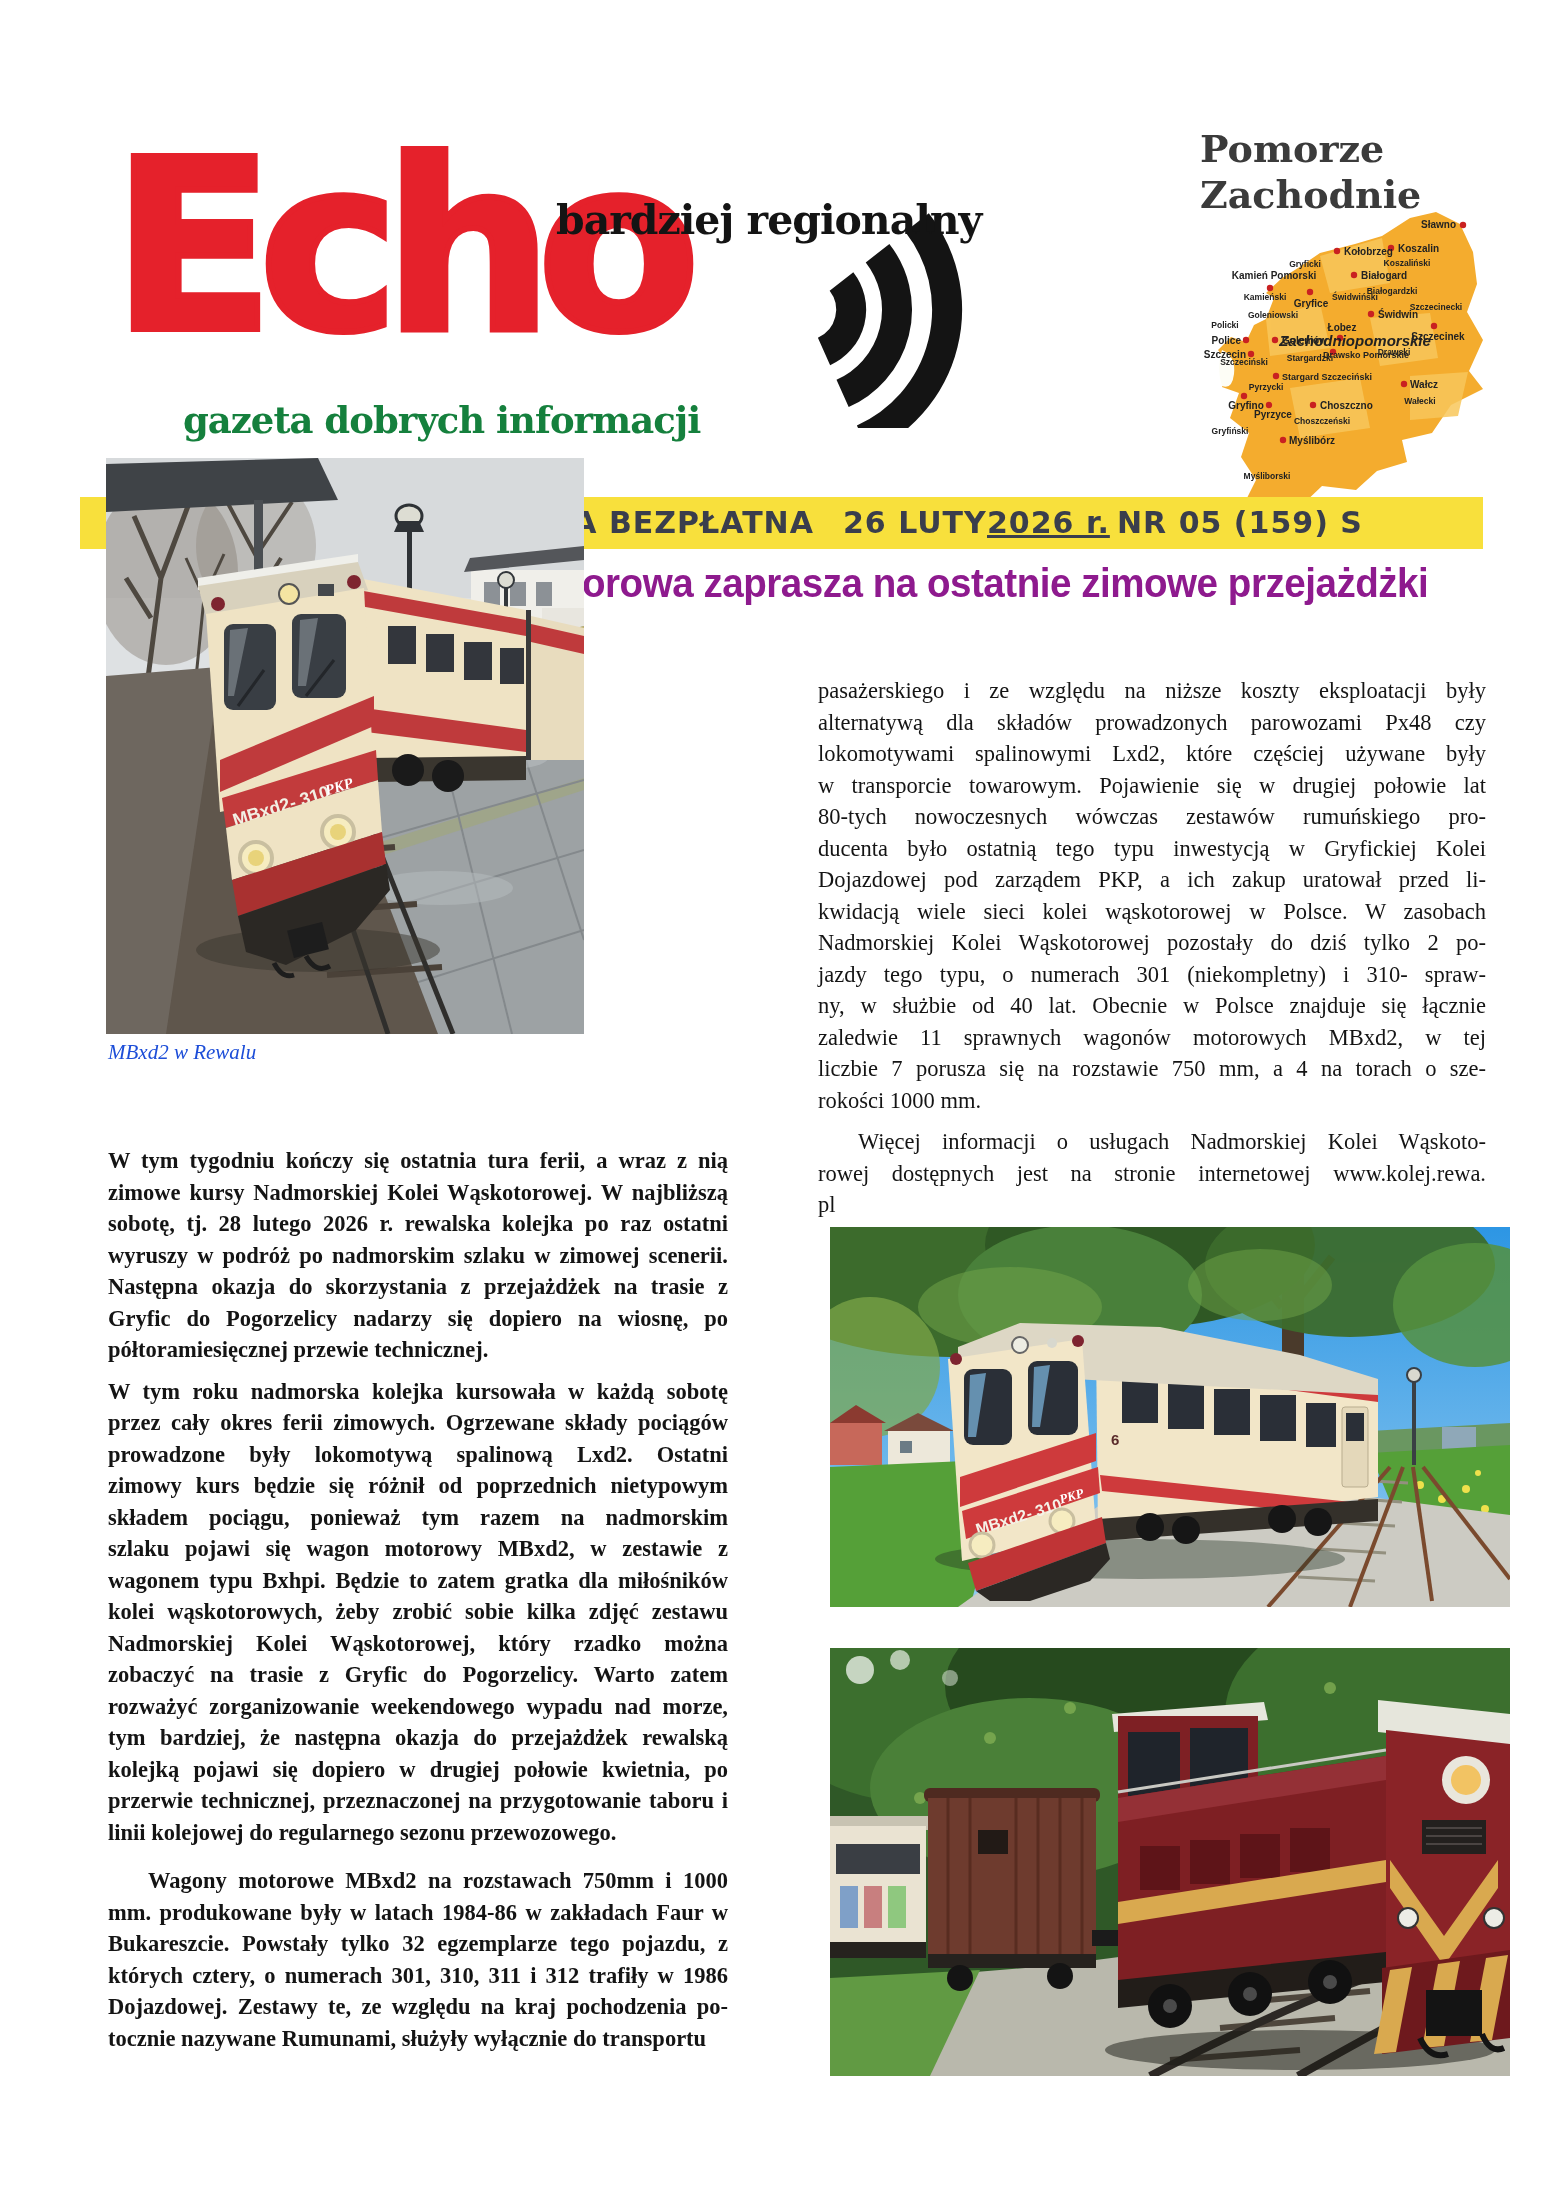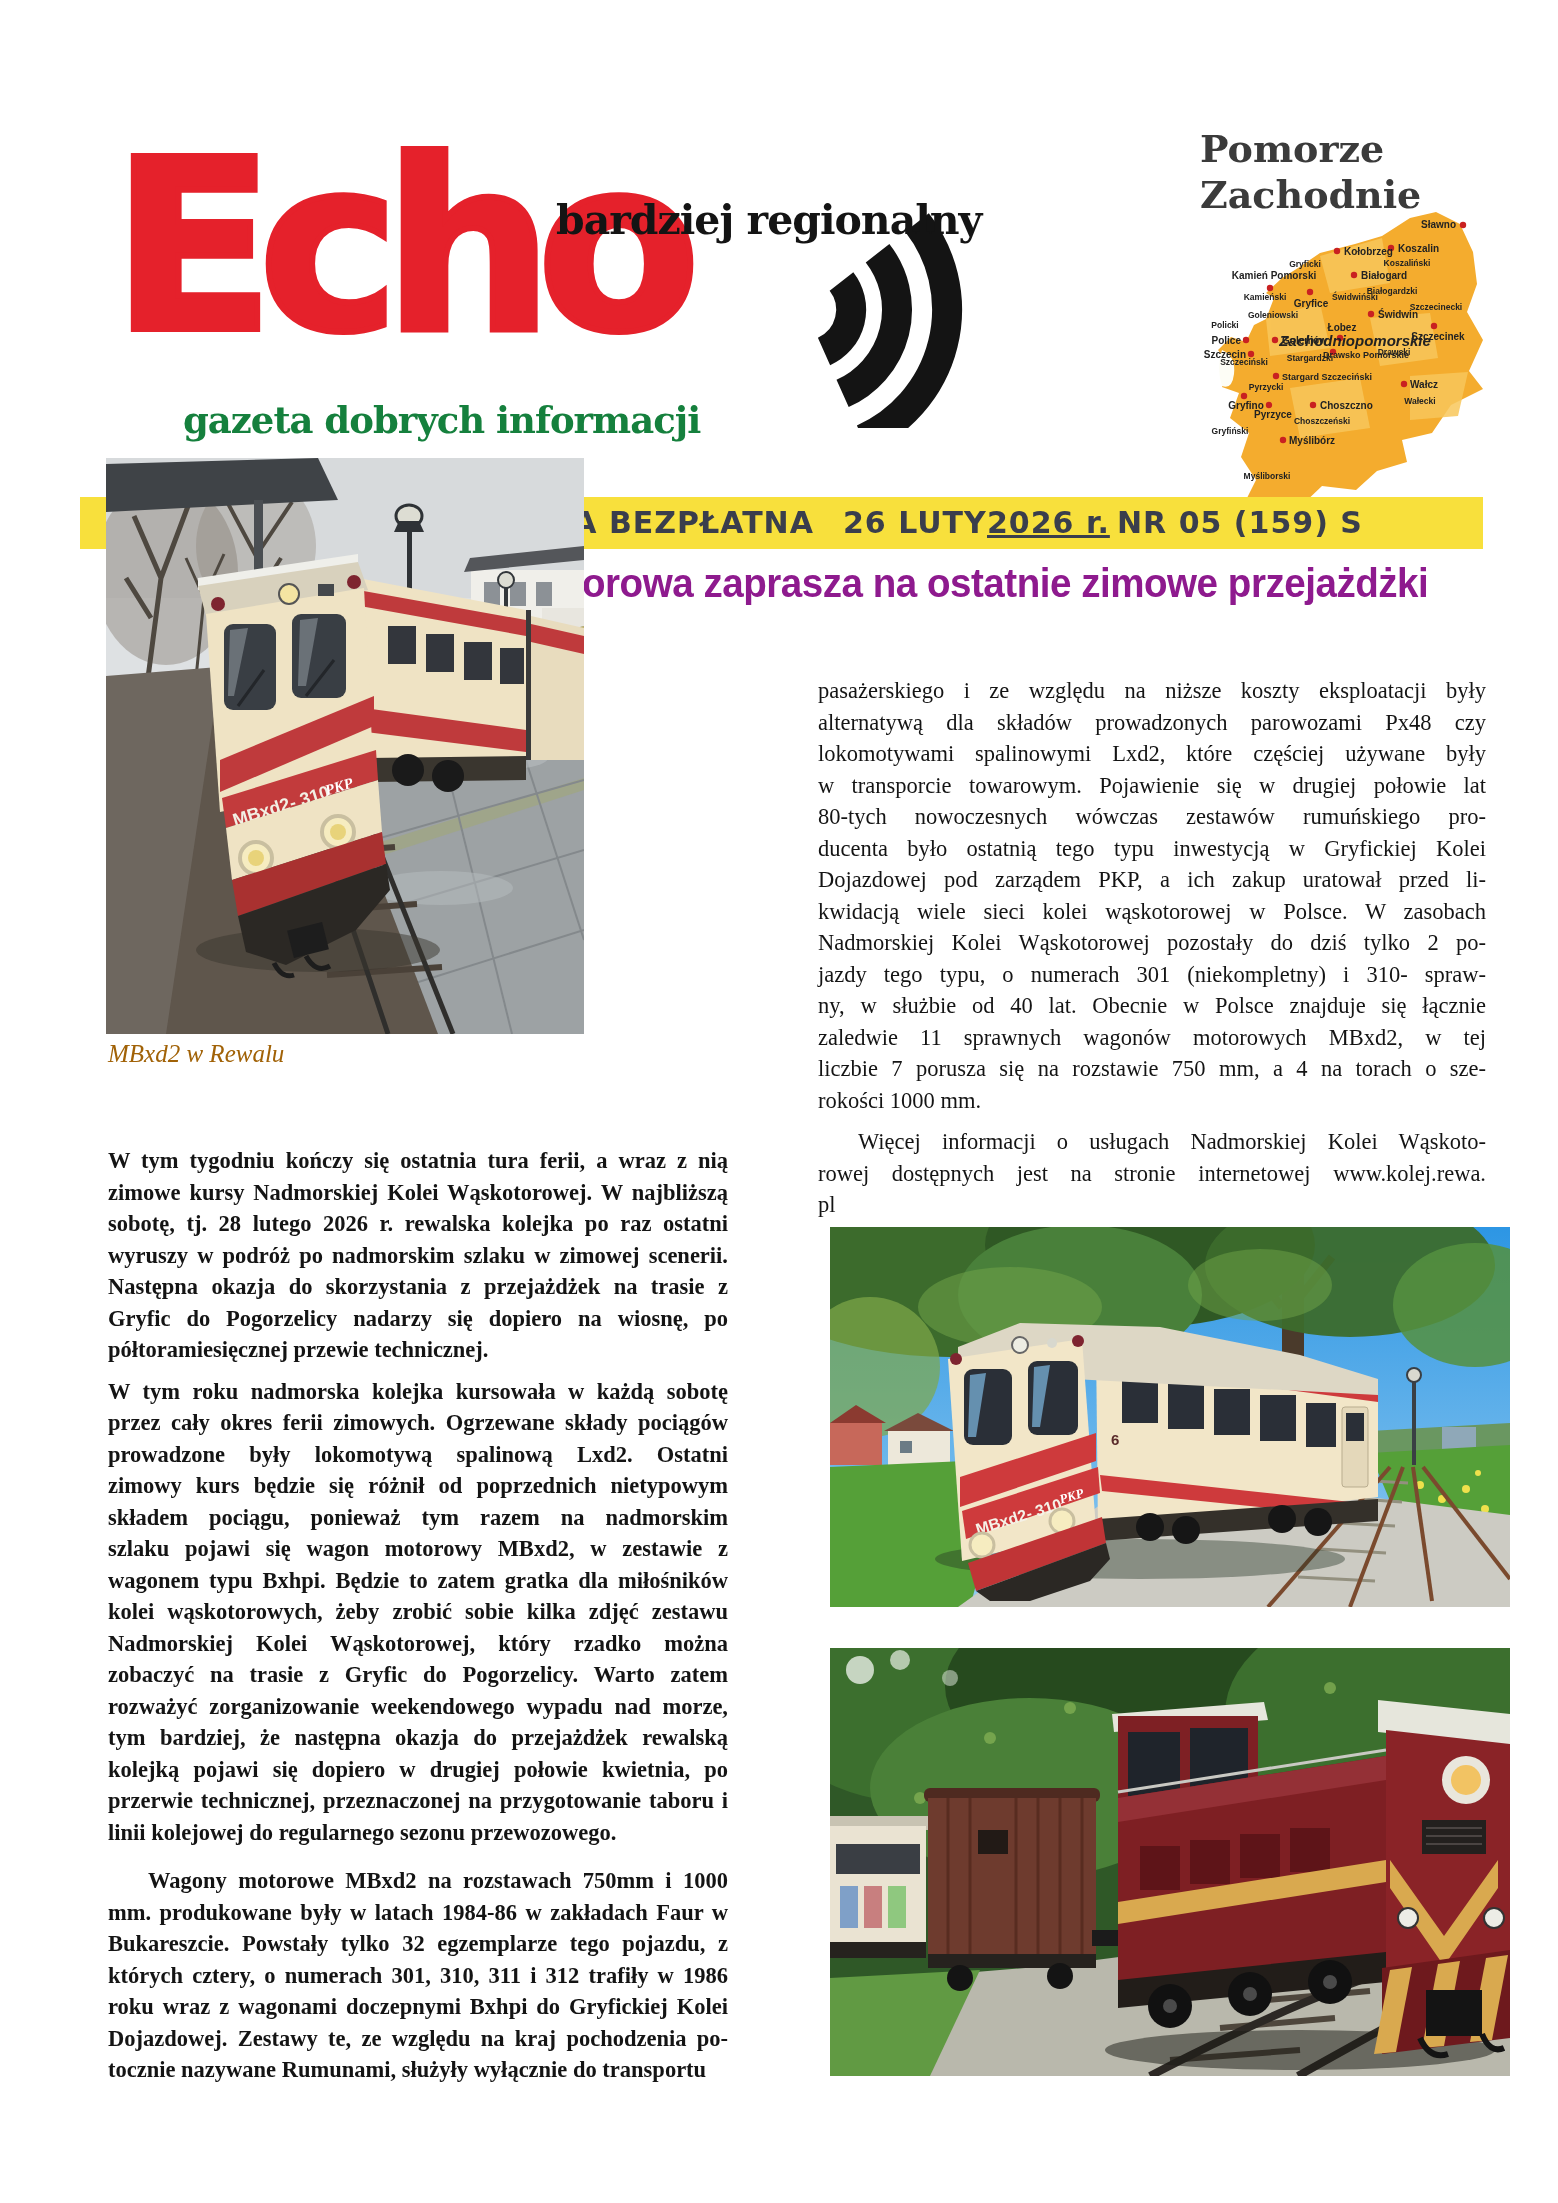--- a/index.html
+++ b/index.html
@@ -24,21 +24,21 @@
   .info-bar span{position:absolute;top:0;line-height:52px;font-family:"DejaVu Sans",sans-serif;
                  font-weight:bold;font-size:30px;letter-spacing:1px;color:#3A3E4C;white-space:nowrap;}
   .ib-issn{left:51px;} .ib-free{left:380px;} .ib-date{left:763px;} .ib-year{left:907px;text-decoration:underline;} .ib-issue{left:1037px;}
   
   .headline{position:absolute;left:0;top:560px;width:1558px;margin:0;text-align:center;
             font-family:"Liberation Sans",sans-serif;font-weight:bold;font-size:41px;color:#8E1A8E;
             transform:scaleX(0.94);transform-origin:center;letter-spacing:-0.5px;}
   
   .photo{position:absolute;display:block;}
   .caption{position:absolute;left:108px;top:1040px;font-family:"Liberation Serif",serif;
-           font-style:italic;font-size:25px;color:#a16207;}
+           font-style:italic;font-size:21px;color:#1d4ed8;}
   .col{position:absolute;font-family:"Liberation Serif",serif;font-size:22.5px;color:#141414;margin-top:27px;}
   .col-left{left:108px;top:1118px;width:620px;font-weight:bold;}
   .col-right{left:818px;top:648px;width:668px;}
   .para{margin:0 0 10px 0;}
   .para.gap-lg{margin-top:17px;}
   .line{line-height:31.5px;text-align:justify;text-align-last:justify;}
   .line.last{text-align-last:left;}
   .para.indent .line:first-child{text-indent:40px;}
   svg{display:block;}
 </style>
@@ -287,21 +287,20 @@
         <div class="line">tym bardziej, że następna okazja do przejażdżek rewalską</div>
         <div class="line">kolejką pojawi się dopiero w drugiej połowie kwietnia, po</div>
         <div class="line">przerwie technicznej, przeznaczonej na przygotowanie taboru i</div>
         <div class="line last">linii kolejowej do regularnego sezonu przewozowego.</div>
       </div>
     <div class="para indent gap-lg">
         <div class="line">Wagony motorowe MBxd2 na rozstawach 750mm i 1000</div>
         <div class="line">mm. produkowane były w latach 1984-86 w zakładach Faur w</div>
         <div class="line">Bukareszcie. Powstały tylko 32 egzemplarze tego pojazdu, z</div>
         <div class="line">których cztery, o numerach 301, 310, 311 i 312 trafiły w 1986</div>
-        <div class="line">roku wraz z wagonami doczepnymi Bxhpi do Gryfickiej Kolei</div>
         <div class="line">Dojazdowej. Zestawy te, ze względu na kraj pochodzenia po-</div>
         <div class="line last">tocznie nazywane Rumunami, służyły wyłącznie do transportu</div>
       </div>
   </div>
 
   <div class="col col-right">
     <div class="para">
         <div class="line">pasażerskiego i ze względu na niższe koszty eksploatacji były</div>
         <div class="line">alternatywą dla składów prowadzonych parowozami Px48 czy</div>
         <div class="line">lokomotywami spalinowymi Lxd2, które częściej używane były</div>

